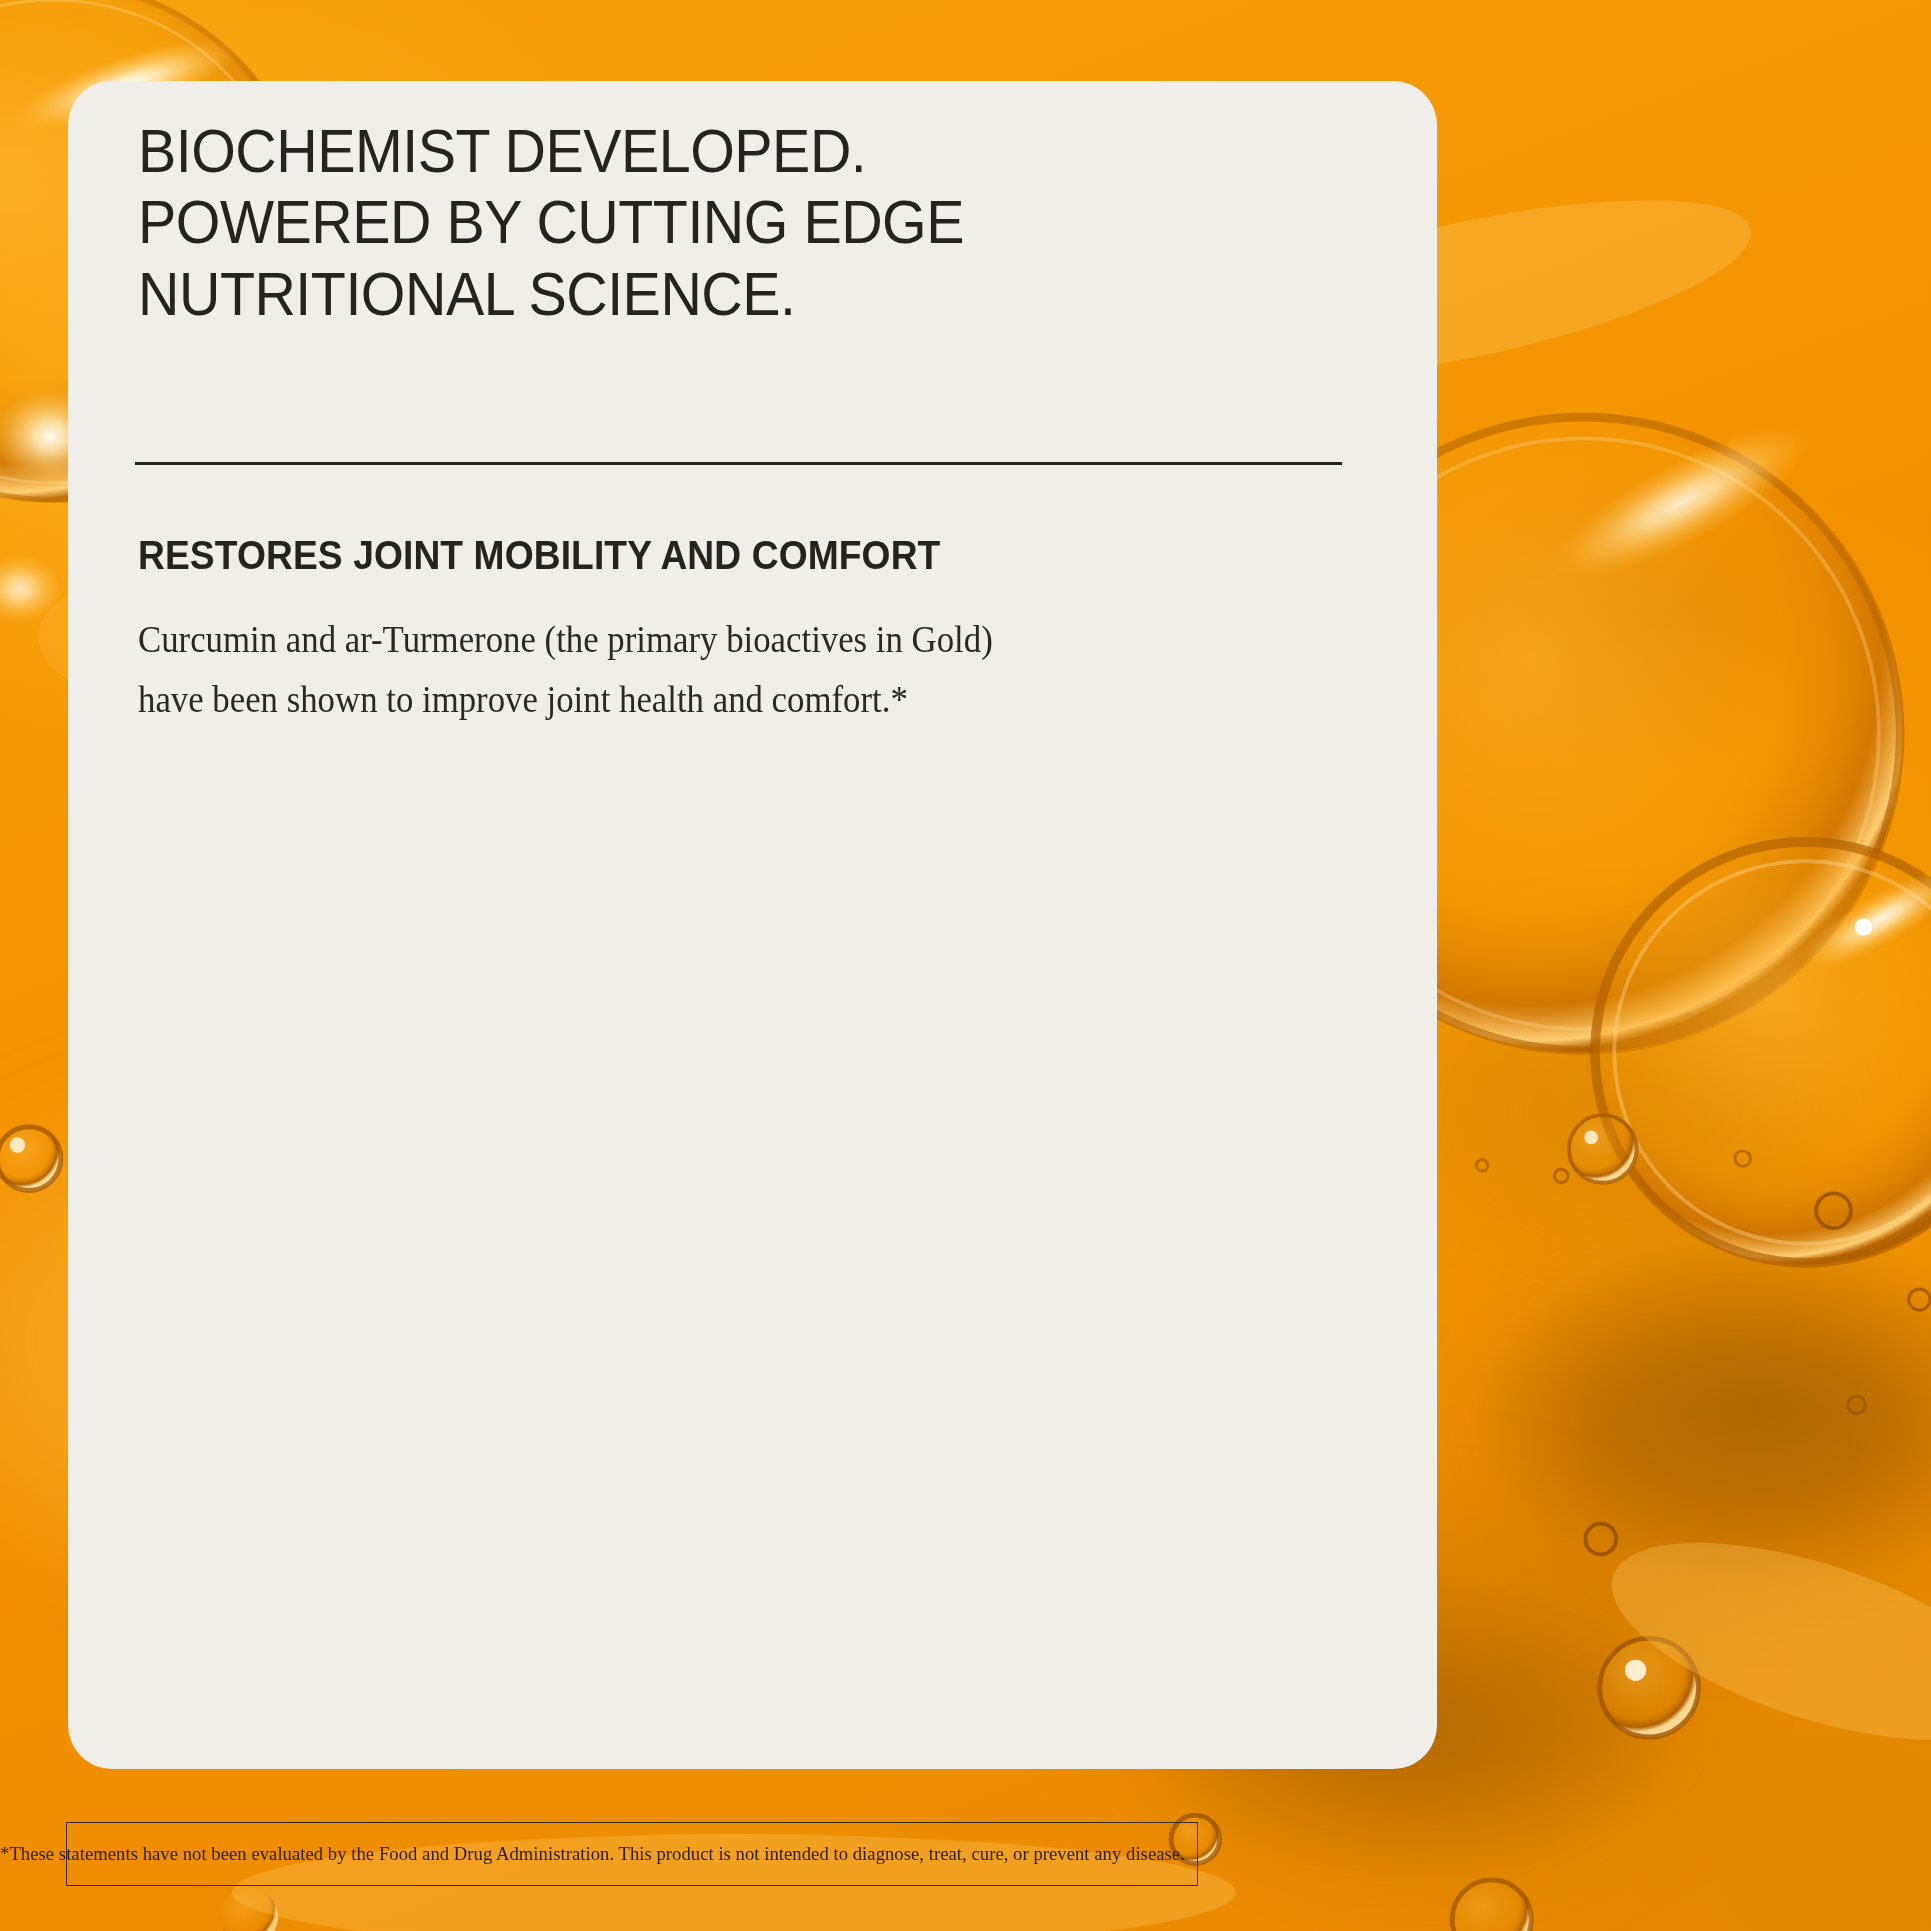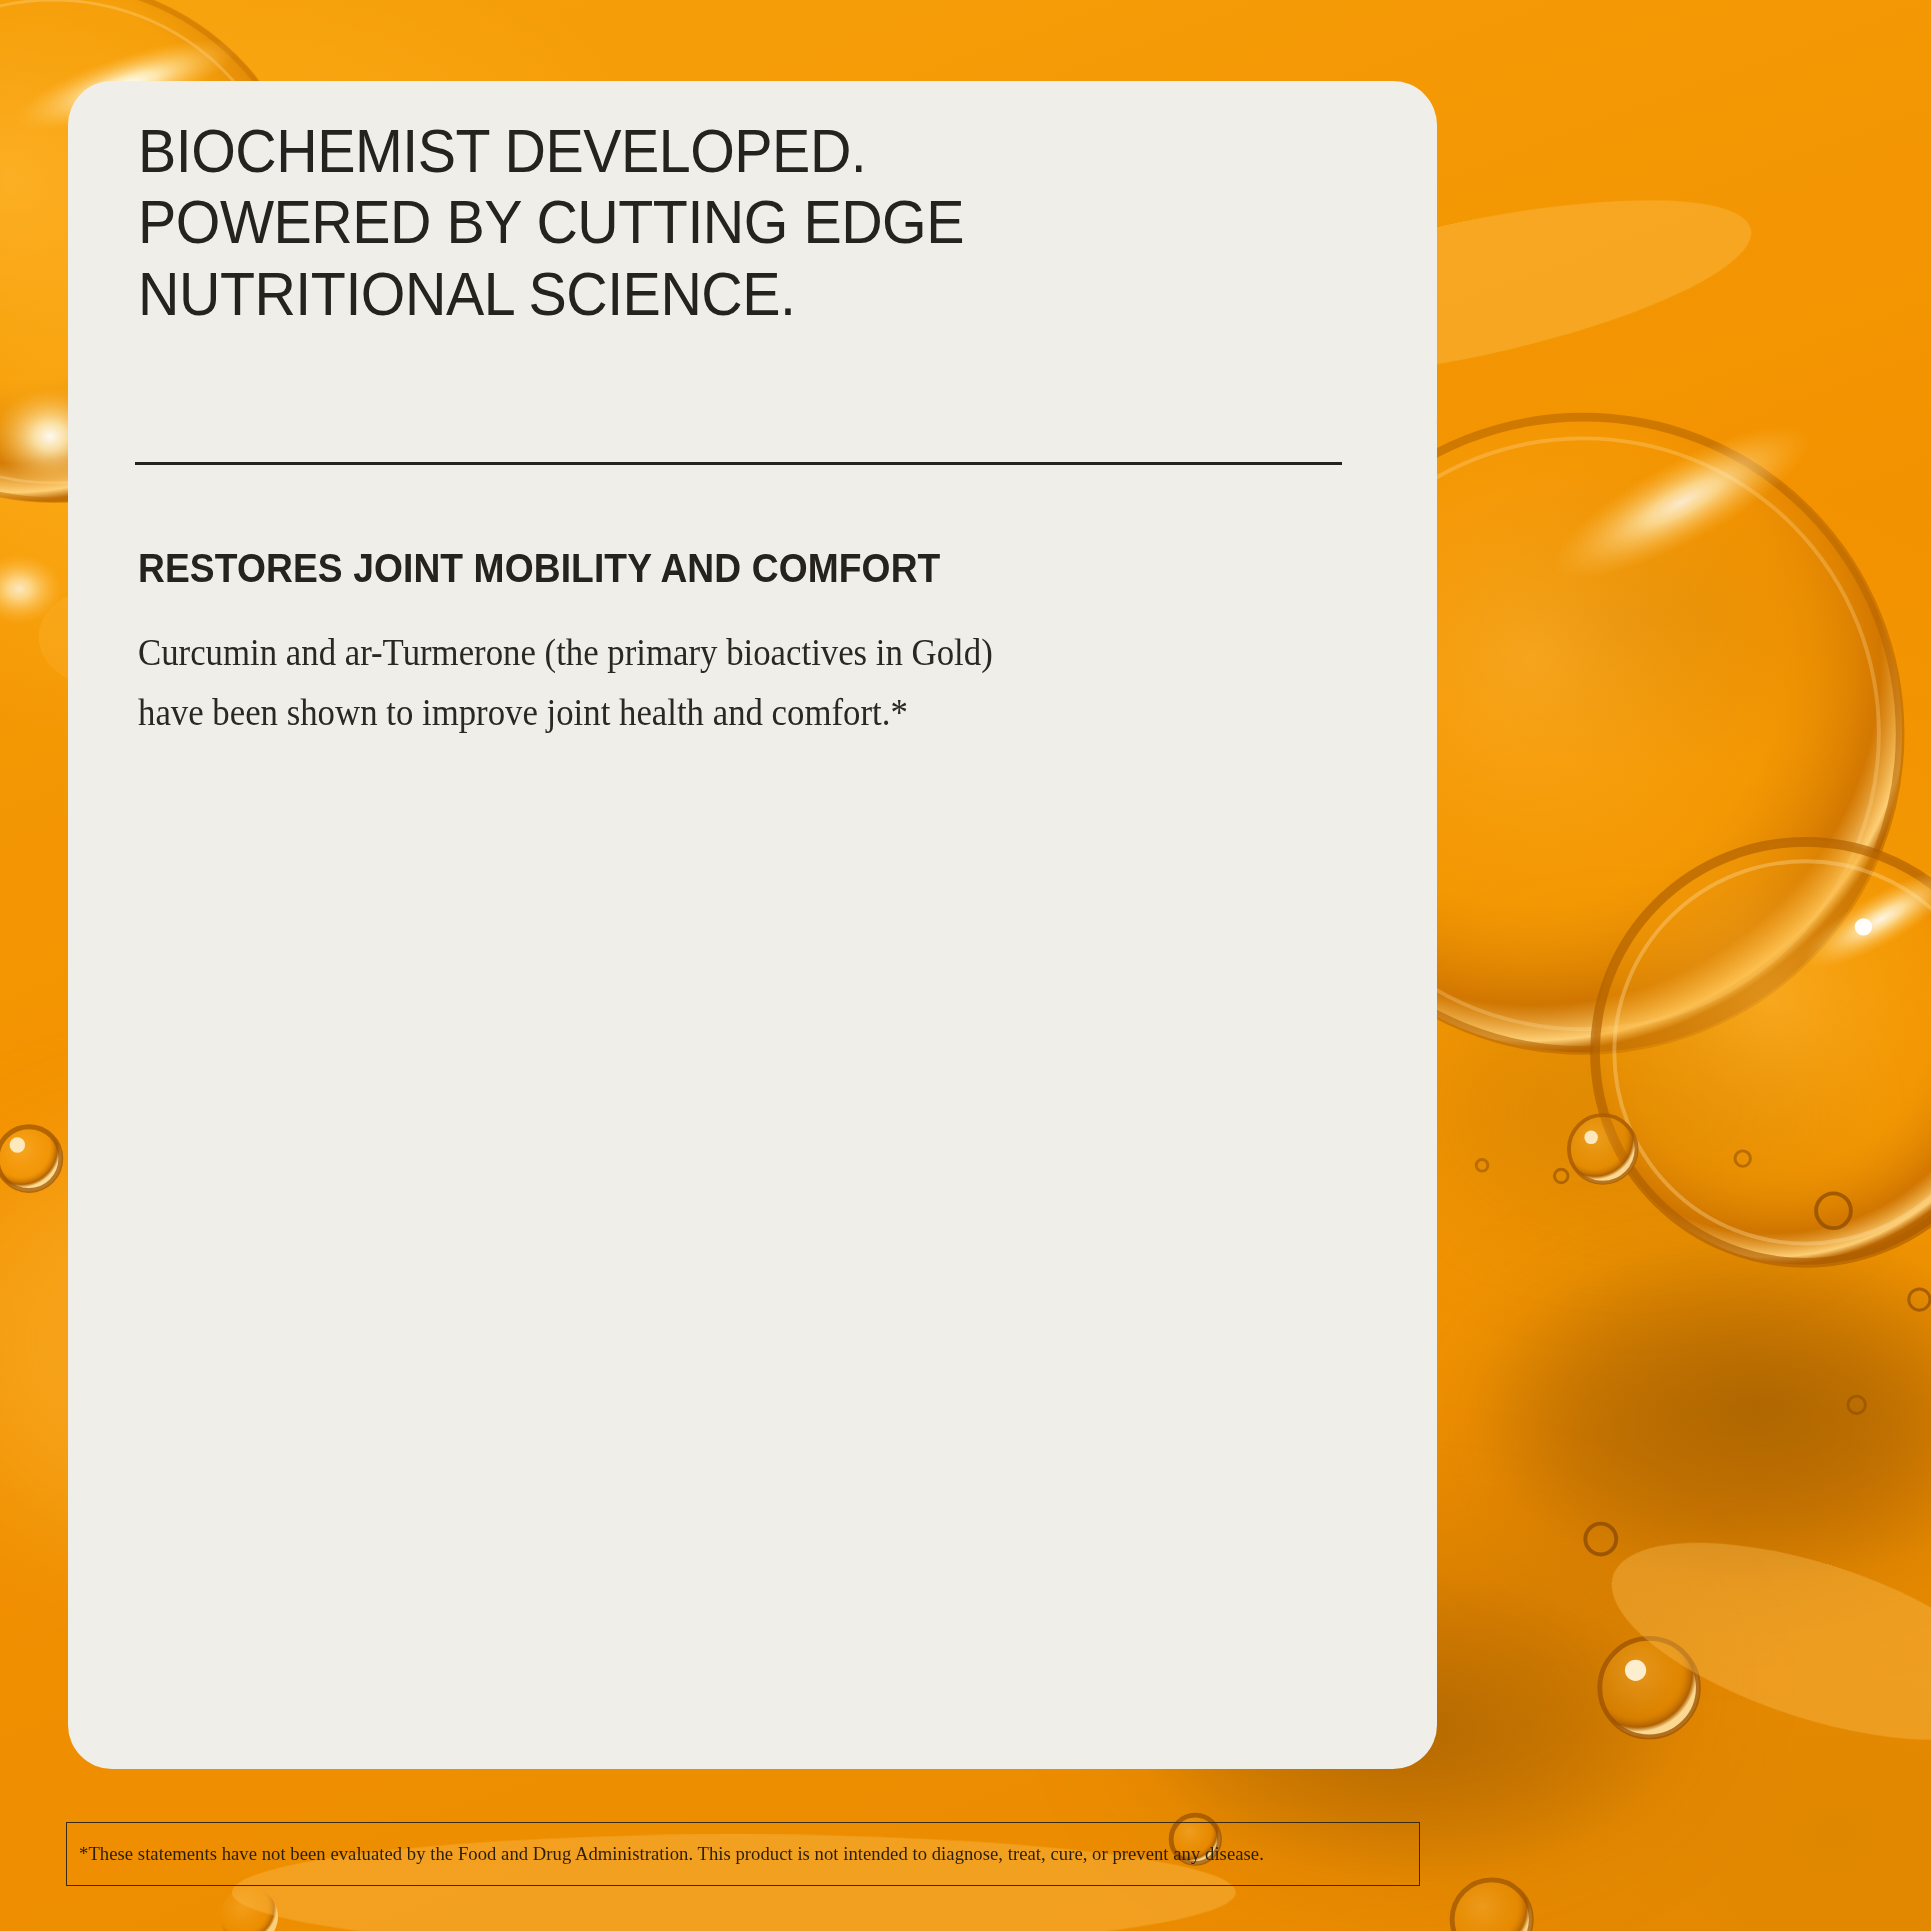--- a/index.html
+++ b/index.html
@@ -64,21 +64,21 @@
   }
 
   
   #divider {
     position:absolute; z-index:3;
     left:135px; top:462px; width:1207px; height:2.9px;
     background:#26231F;
   }
 
   
-  #sections { left:138px; top:539px; width:1188px; }
+  #sections { left:138px; top:526px; width:1188px; }
   .sec { margin-bottom:70px; }
   .sec:last-child { margin-bottom:0; }
   .sec-title {
     font-family:"Liberation Sans", sans-serif;
     font-weight:700;
     font-size:40px;
     line-height:1.48;
     letter-spacing:0.1px;
     color:#26231F;
     transform:scaleX(0.93);
@@ -96,23 +96,23 @@
     transform-origin:left top;
   }
   .sec.w1 .sec-body { max-width:951px; }
   .sec.w2 .sec-body { max-width:985px; }
   .sec.w3 .sec-body { max-width:994px; }
   .sec.w2 .sec-title { max-width:908px; }
 
   
   #footer {
     position:absolute; z-index:3;
-    left:66px; top:1822px; width:1354px; height:64px;
+    left:66px; top:1822px; width:1132px; height:64px;
     border:1.9px solid #3A2A12;
-    display:flex; align-items:center; justify-content:flex-start;
+    display:flex; align-items:center; justify-content:flex-end;
   }
   #footer-text {
     font-family:"Liberation Serif", serif;
     font-size:19px;
     color:#2B1E0C;
     letter-spacing:0.05px;
     white-space:nowrap;
     transform:scaleX(0.98);
   }
 </style>

